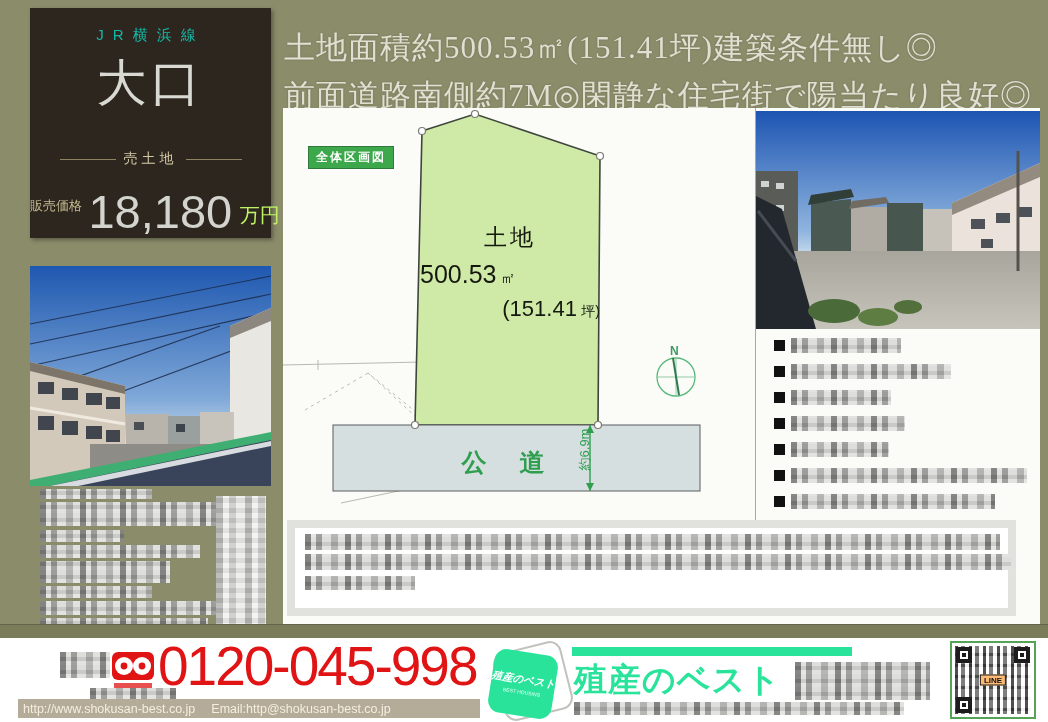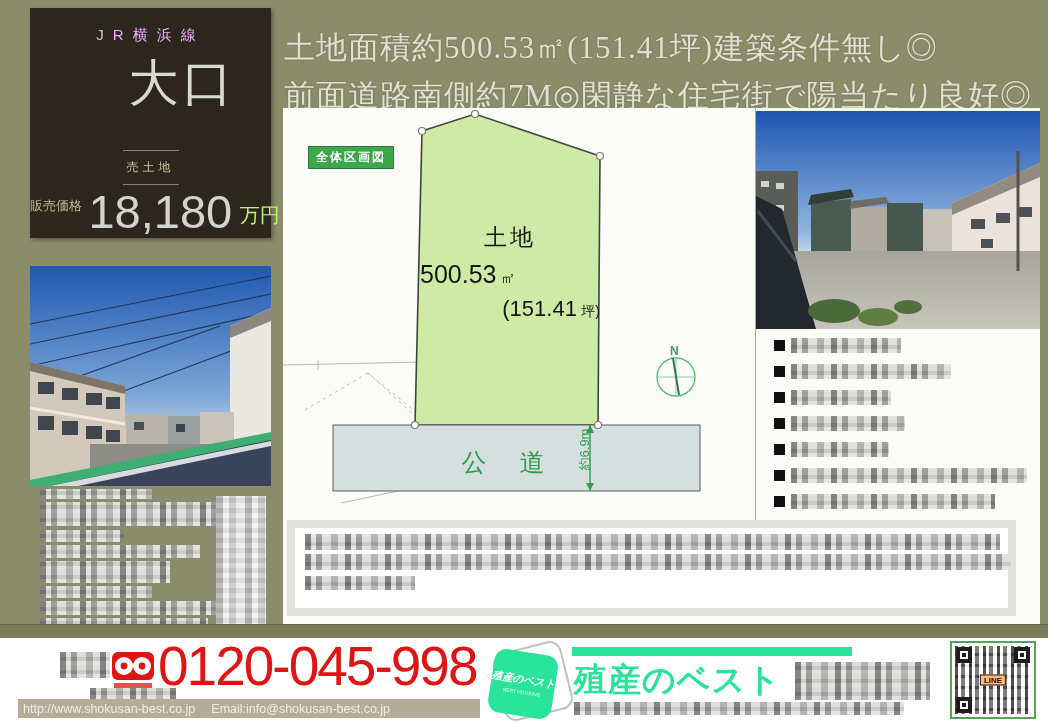--- a/index.html
+++ b/index.html
@@ -9,26 +9,26 @@
     font-family:"Liberation Sans", sans-serif;
   }
   
   .header{position:absolute; left:284px; top:4px; color:#e0e0d2;
     font-family:"Liberation Serif", serif; font-size:31px; line-height:48px;
     letter-spacing:1px; white-space:nowrap; text-shadow:0 0 2px rgba(60,60,40,.4);margin-top:20px;}
   
   .price-box{position:absolute; left:30px; top:8px; width:241px; height:230px;
     background:var(--dark-box,#2c261e); box-shadow:2px 2px 4px rgba(0,0,0,.35);}
   .rail{position:absolute; top:18px; width:100%; text-align:center;
-    color:#f0abfc; font-size:15px; letter-spacing:9px;}
+    color:#14b8a6; font-size:15px; letter-spacing:9px;}
   .station{position:absolute; top:42px; width:100%; text-align:center;
-    color:#d9d9d3; font-size:50px; letter-spacing:4px;margin-left:32px;}
+    color:#d9d9d3; font-size:50px; letter-spacing:4px;}
   .sale-type{position:absolute; top:142px; width:100%; display:flex;
     align-items:center; justify-content:center; gap:8px;
-    color:#d5c9a6; font-size:12px; letter-spacing:4px;flex-direction:column;}
+    color:#d5c9a6; font-size:14px; letter-spacing:4px;}
   .sale-type .rule{display:inline-block; width:56px; height:1px; background:#8d8261;}
   .price-row{position:absolute; top:176px; width:100%; text-align:center; white-space:nowrap;}
   .price-label{color:#c6ba90; font-size:13px; vertical-align:18px; margin-right:2px;}
   .price-value{color:#d4d4cf; font-size:47px; letter-spacing:0px;}
   .price-unit{color:#bef264; font-size:20px; vertical-align:6px; margin-left:3px;}
   .location{position:absolute; left:30px; top:243px; width:241px; text-align:center;
     color:#e7e0c8; font-size:14px; letter-spacing:2px;}
   
   .photo{position:absolute; display:block;}
   
@@ -38,21 +38,21 @@
   .badge{position:absolute; left:308px; top:146px; background:var(--badge-green,#3da84b);
     border:1px solid #2e7a38; box-shadow:0 0 0 2px rgba(255,255,255,.65);
     color:#fff; font-size:12px; font-weight:bold; letter-spacing:2px; padding:2px 7px;}
   .land-label{position:absolute; left:420px; top:222px; width:180px; text-align:center;
     color:#15180f; font-size:23px; letter-spacing:3px;}
   .area-sqm{position:absolute; left:420px; top:260px; width:180px; text-align:left; color:#15180f;}
   .area-sqm .v{font-size:25px;} .area-sqm .u{font-size:15px; margin-left:4px;}
   .area-tsubo{position:absolute; left:420px; top:296px; width:180px; text-align:right; color:#15180f;}
   .area-tsubo .v{font-size:22px;} .area-tsubo .u{font-size:14px;}
   .road-label{position:absolute; left:430px; top:446px; width:150px; text-align:center;
-    color:var(--road-green,#2f9e4f); font-size:25px; letter-spacing:4px; font-weight:normal;}
+    color:var(--road-green,#2f9e4f); font-size:25px; letter-spacing:4px; font-weight:bold;}
   .road-width{position:absolute; left:551px; top:442px; width:64px; height:15px; text-align:center;
     color:var(--road-green,#2f9e4f); font-size:13px; transform:rotate(-90deg);}
   .compass-n{position:absolute; left:670px; top:344px; color:#3f9b63; font-size:12px; font-weight:bold;}
   
   .remarks{position:absolute; left:287px; top:520px; width:729px; height:96px;
     background:#fff; border:8px solid #e1e1de; box-sizing:border-box;}
   
   .pix{background-color:#cbcbc7;background-image:
     repeating-linear-gradient(90deg, rgba(30,30,30,.45) 0 6px, rgba(255,255,255,.28) 6px 11px,
       rgba(70,70,70,.4) 11px 17px, rgba(238,238,238,.32) 17px 26px,
@@ -322,21 +322,21 @@
       <circle cx="14" cy="16" r="9" fill="#fff"></circle>
         <circle cx="32" cy="16" r="9" fill="#fff"></circle>
       <circle cx="14" cy="16" r="3.4" fill="#e01414"></circle>
         <circle cx="32" cy="16" r="3.4" fill="#e01414"></circle>
       <rect x="4" y="33" width="38" height="5" fill="#e01414" opacity=".75"></rect>
     </svg>
     <div class="phone-number">0120-045-998</div>
 
     <div class="url-bar">
       <span>http://www.shokusan-best.co.jp</span>
-      <span>Email:info@shokusan-best.co.jp</span>
+      <span>Email:http@shokusan-best.co.jp</span>
     </div>
 
     <div class="brand-logo">
       <div class="back"></div>
       <div class="front">
         <div class="t">殖産のベスト</div>
         <div class="s">BEST HOUSING</div>
       </div>
     </div>
     <div class="brand-bar"></div>

